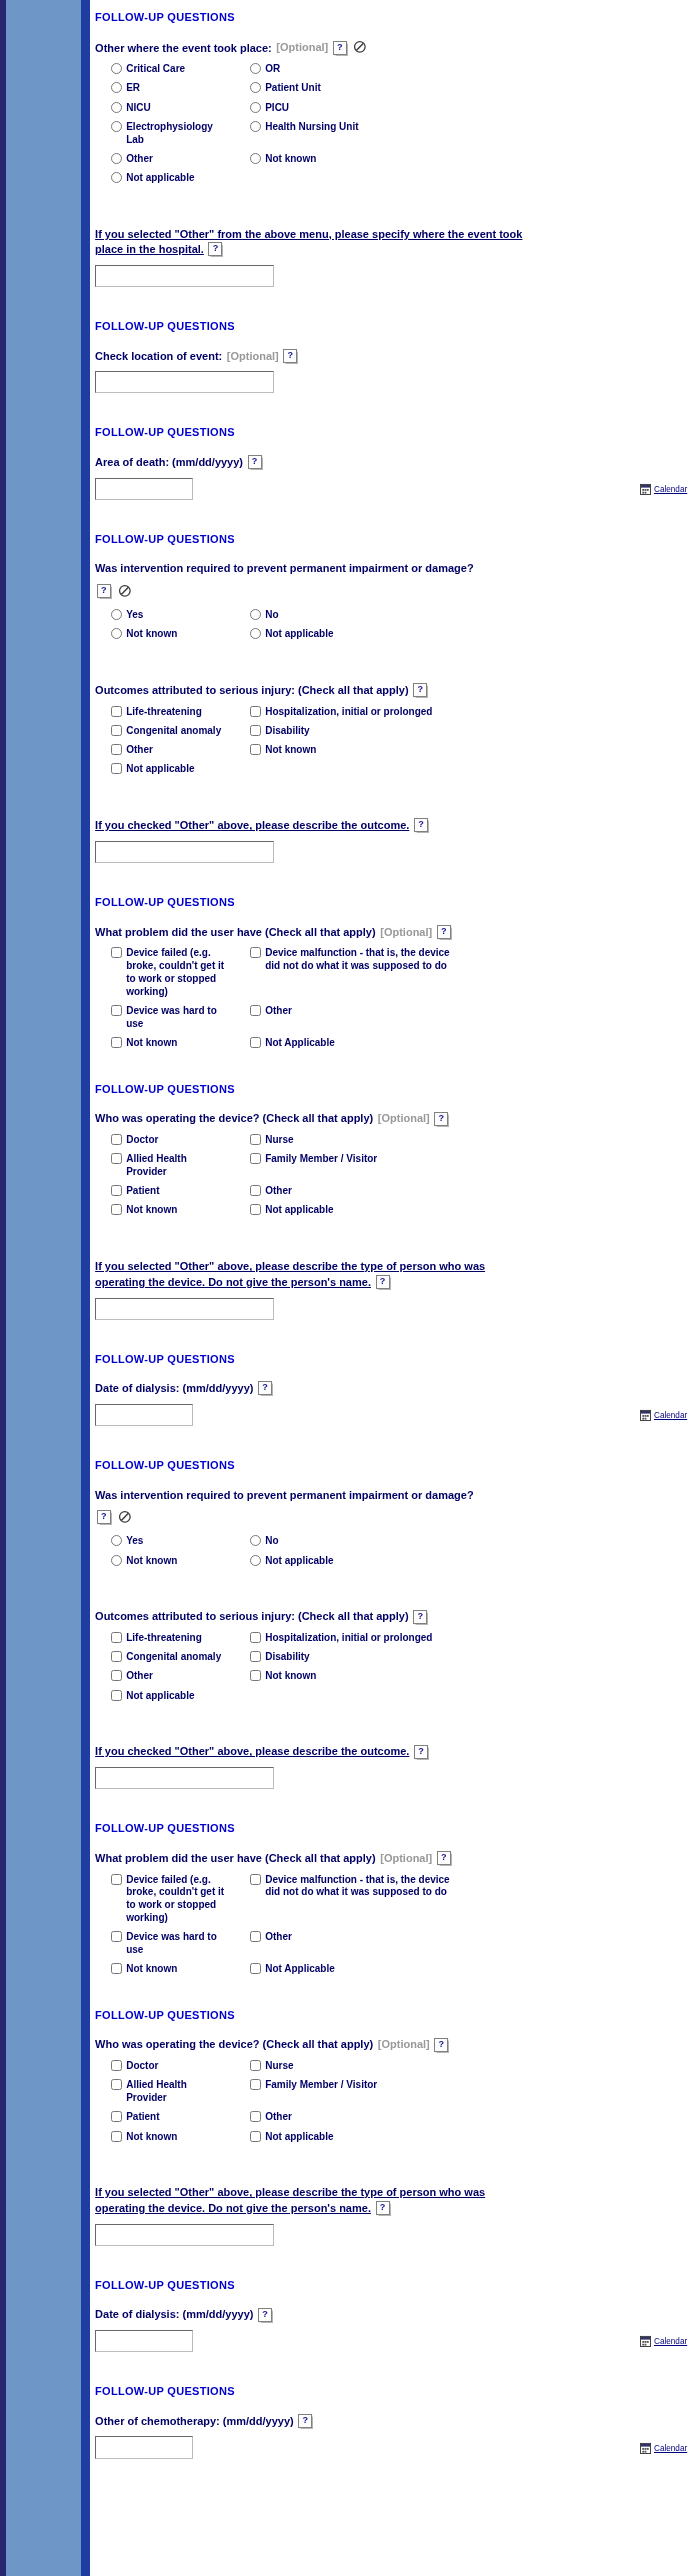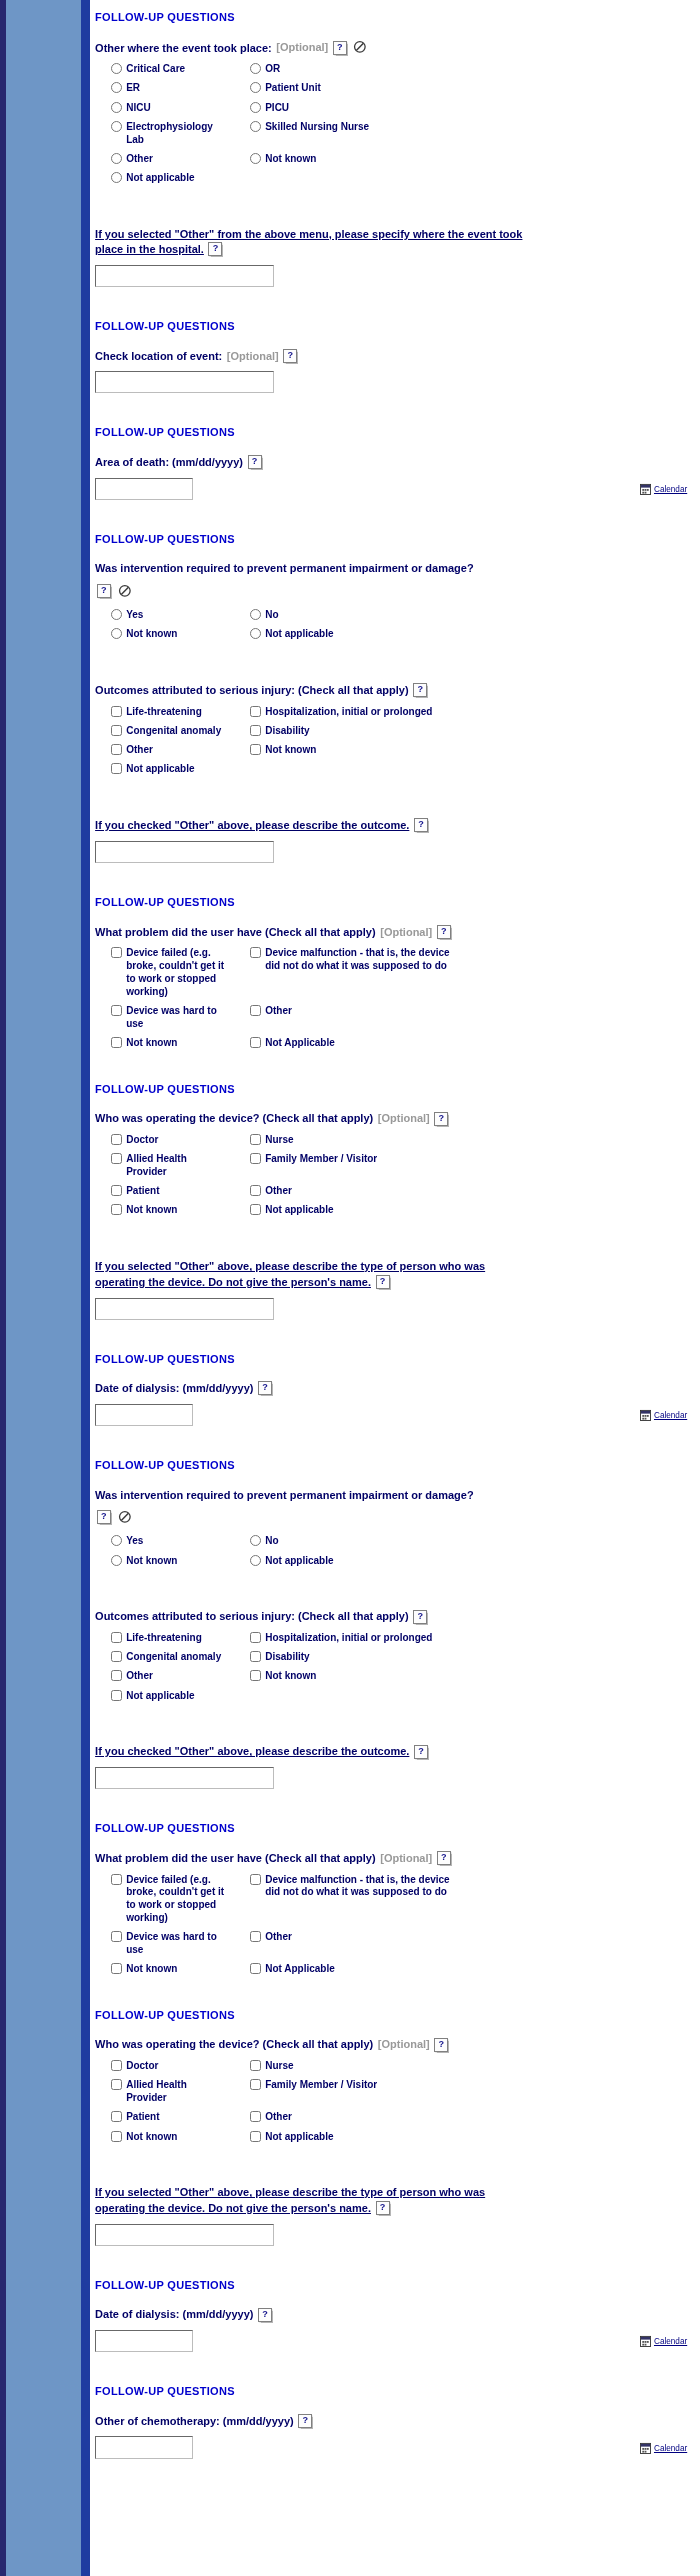--- a/index.html
+++ b/index.html
@@ -98,21 +98,21 @@
               <span class="opt-text" data-interactable="false">PICU</span>
             </label>
           </div>
           <div class="opt-row" data-interactable="false">
             <label class="opt-cell" data-interactable="true">
               <input type="radio" name="group-1" data-interactable="true" style="">
               <span class="opt-text" data-interactable="false">Electrophysiology Lab</span>
             </label>
             <label class="opt-cell" data-interactable="true">
               <input type="radio" name="group-1" data-interactable="true" style="">
-              <span class="opt-text" data-interactable="false">Skilled Nursing Nurse</span>
+              <span class="opt-text" data-interactable="false">Health Nursing Unit</span>
             </label>
           </div>
           <div class="opt-row" data-interactable="false">
             <label class="opt-cell" data-interactable="true">
               <input type="radio" name="group-1" data-interactable="true" style="">
               <span class="opt-text" data-interactable="false">Other</span>
             </label>
             <label class="opt-cell" data-interactable="true">
               <input type="radio" name="group-1" data-interactable="true" style="">
               <span class="opt-text" data-interactable="false">Not known</span>

